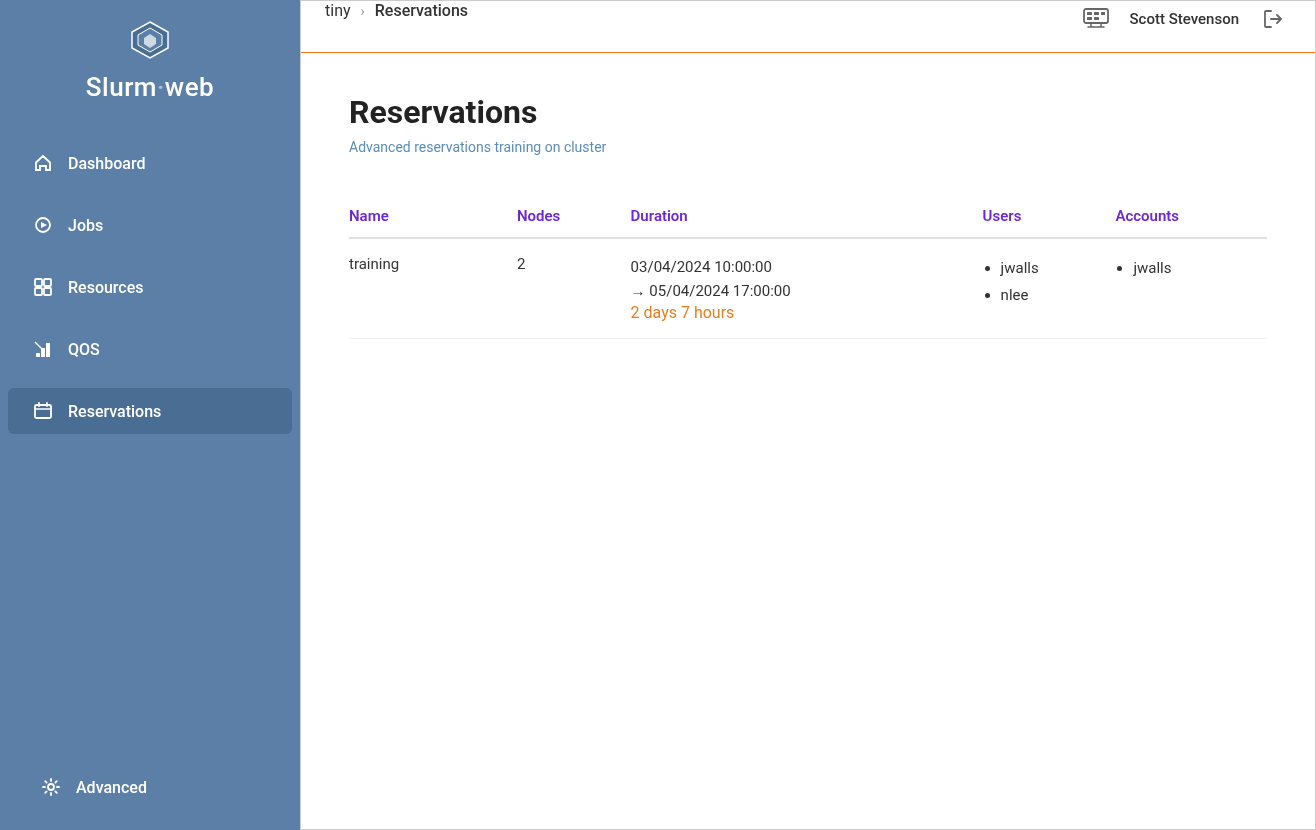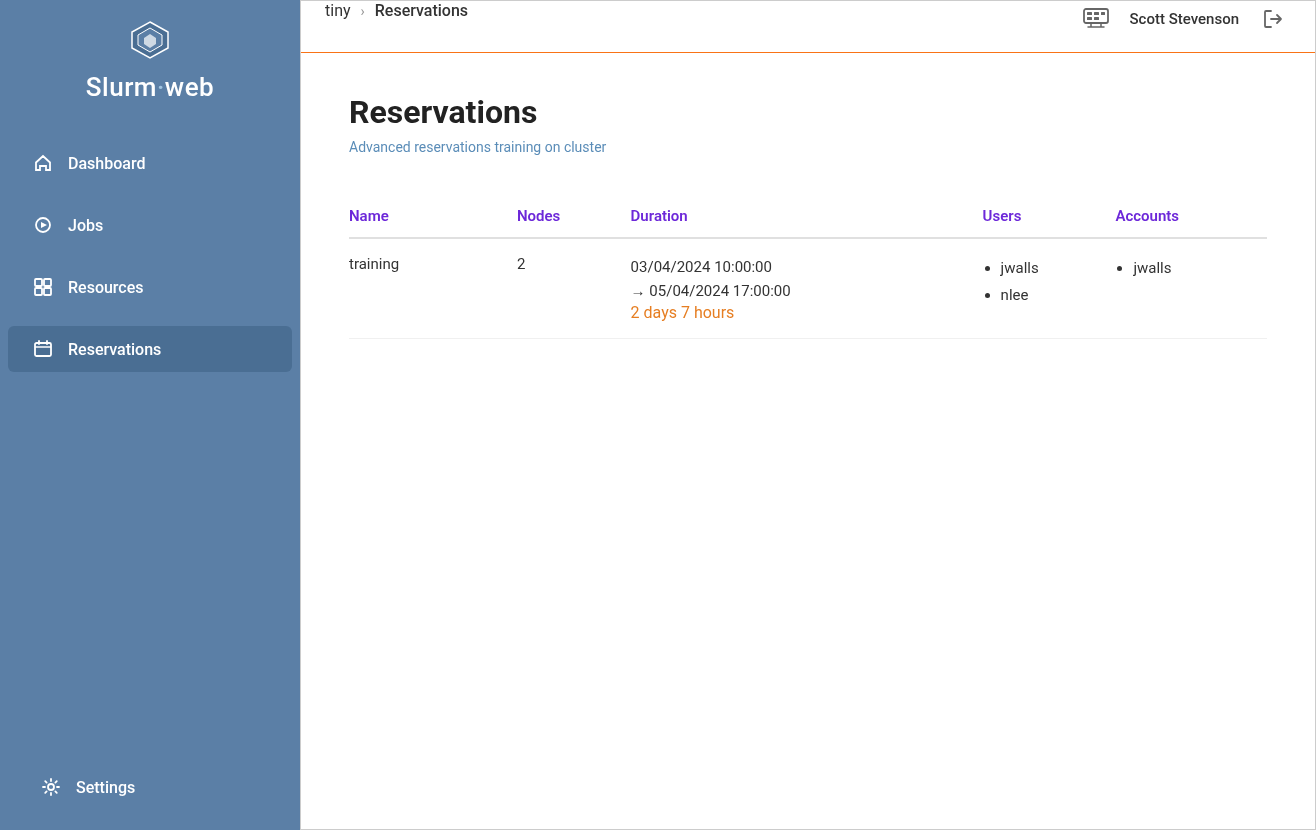--- a/index.html
+++ b/index.html
@@ -248,41 +248,52 @@
       <span class="nav-icon">
         <svg width="20" height="20" viewBox="0 0 20 20" fill="none">
           <rect x="2" y="2" width="7" height="7" rx="1" stroke="white" stroke-width="1.8"></rect>
           <rect x="11" y="2" width="7" height="7" rx="1" stroke="white" stroke-width="1.8"></rect>
           <rect x="2" y="11" width="7" height="7" rx="1" stroke="white" stroke-width="1.8"></rect>
           <rect x="11" y="11" width="7" height="7" rx="1" stroke="white" stroke-width="1.8"></rect>
         </svg>
       </span>
       <span>Resources</span>
     </a>
+    <a class="nav-item">
+      <span class="nav-icon">
+        <svg width="20" height="20" viewBox="0 0 20 20" fill="none">
+          <rect x="3" y="14" width="4" height="4" rx="0.5" fill="white"></rect>
+          <rect x="8" y="9" width="4" height="9" rx="0.5" fill="white"></rect>
+          <rect x="13" y="4" width="4" height="14" rx="0.5" fill="white"></rect>
+          <path d="M2 3 L10 11" stroke="white" stroke-width="1.5"></path>
+        </svg>
+      </span>
+      <span>QOS</span>
+    </a>
     <a class="nav-item active">
       <span class="nav-icon">
         <svg width="20" height="20" viewBox="0 0 20 20" fill="none">
           <rect x="2" y="4" width="16" height="13" rx="1.5" stroke="white" stroke-width="1.8"></rect>
           <path d="M2 8H18" stroke="white" stroke-width="1.5"></path>
           <path d="M6 2V5M14 2V5" stroke="white" stroke-width="1.8" stroke-linecap="round"></path>
         </svg>
       </span>
       <span>Reservations</span>
     </a>
   </nav>
 
   <div class="sidebar-bottom">
     <a class="nav-item">
       <span class="nav-icon">
         <svg width="20" height="20" viewBox="0 0 20 20" fill="none">
           <circle cx="10" cy="10" r="3" stroke="white" stroke-width="1.8"></circle>
           <path d="M10 2v2M10 16v2M2 10h2M16 10h2M4.22 4.22l1.42 1.42M14.36 14.36l1.42 1.42M4.22 15.78l1.42-1.42M14.36 5.64l1.42-1.42" stroke="white" stroke-width="1.8" stroke-linecap="round"></path>
         </svg>
       </span>
-      <span>Settings</span>
+      <span>Advanced</span>
     </a>
   </div>
 </div>
 
 <div class="main">
   <header class="header">
     <div class="breadcrumb">
       <span>tiny</span>
       <span class="breadcrumb-sep">›</span>
       <span class="breadcrumb-current">Reservations</span>

